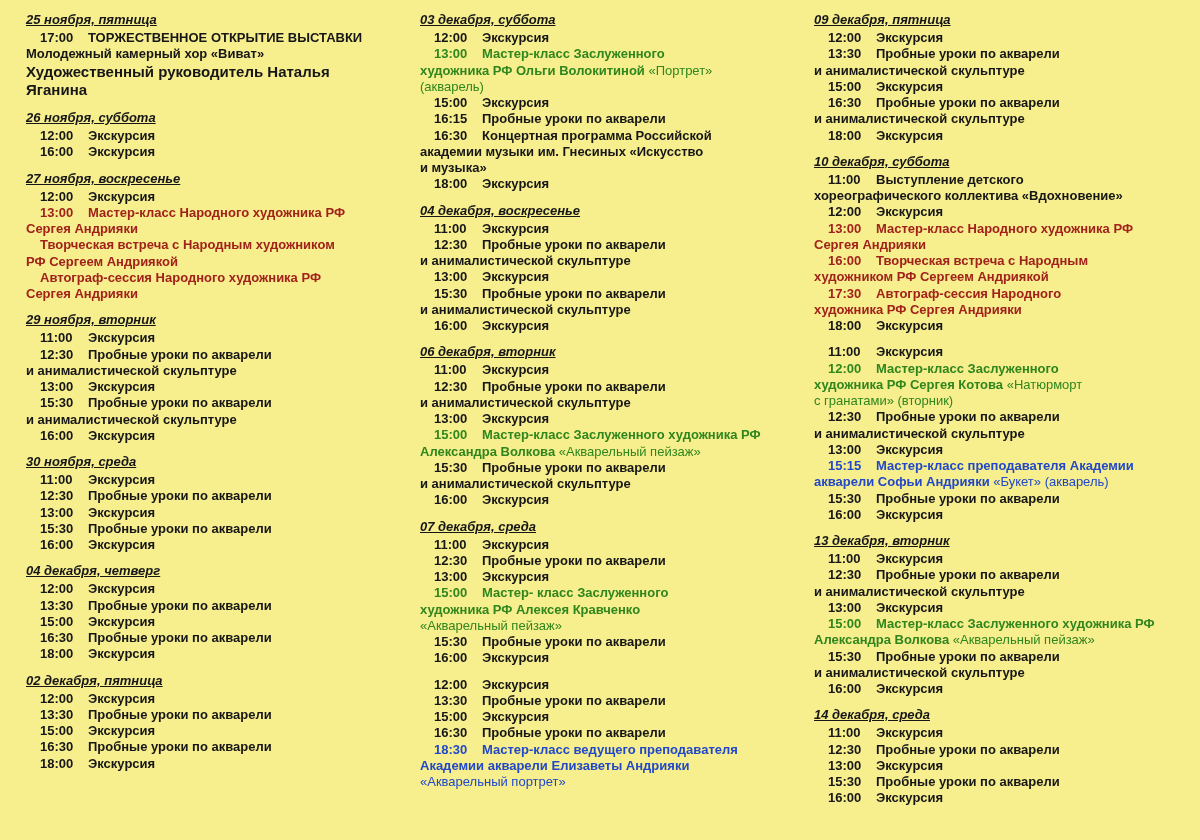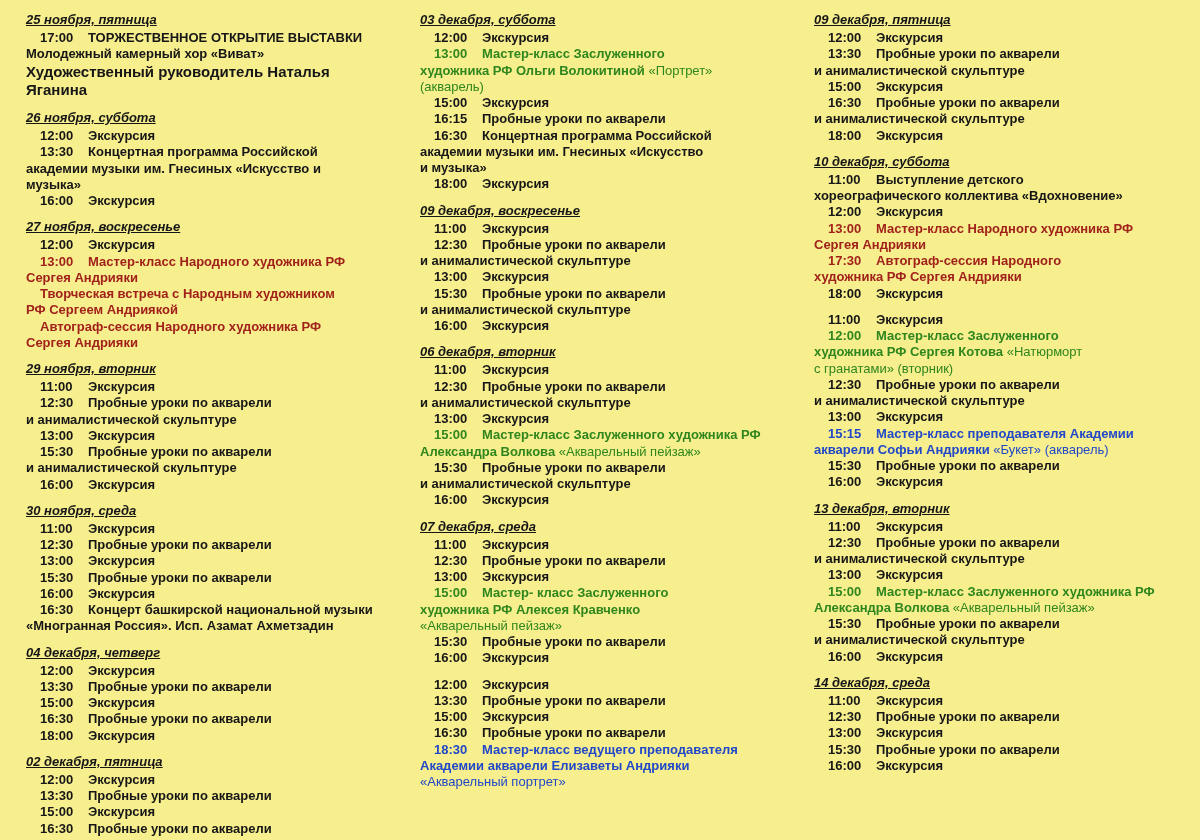--- a/index.html
+++ b/index.html
@@ -38,23 +38,20 @@
       <div class="column">
         <section class="day">
           <h2 class="date">25 ноября, пятница</h2>
           <p class="event indent"><span class="time">17:00</span><span class="seg">ТОРЖЕСТВЕННОЕ ОТКРЫТИЕ ВЫСТАВКИ</span></p>
           <p class="event"><span class="seg">Молодежный камерный хор «Виват»</span></p>
           <p class="event"><span class="seg s-small">Художественный руководитель Наталья Яганина</span></p>
         </section>
         <section class="day">
           <h2 class="date">26 ноября, суббота</h2>
           <p class="event indent"><span class="time">12:00</span><span class="seg">Экскурсия</span></p>
-          <p class="event indent"><span class="time">13:30</span><span class="seg">Концертная программа Российской
-академии музыки им. Гнесиных «Искусство и
-музыка»</span></p>
           <p class="event indent"><span class="time">16:00</span><span class="seg">Экскурсия</span></p>
         </section>
         <section class="day">
           <h2 class="date">27 ноября, воскресенье</h2>
           <p class="event indent"><span class="time">12:00</span><span class="seg">Экскурсия</span></p>
           <p class="event indent"><span class="time t-red">13:00</span><span class="seg s-red">Мастер-класс Народного художника РФ
 Сергея Андрияки</span></p>
           <p class="event indent"><span class="seg s-red">Творческая встреча с Народным художником
 РФ Сергеем Андриякой</span></p>
           <p class="event indent"><span class="seg s-red">Автограф-сессия Народного художника РФ
@@ -70,22 +67,20 @@
 и анималистической скульптуре</span></p>
           <p class="event indent"><span class="time">16:00</span><span class="seg">Экскурсия</span></p>
         </section>
         <section class="day">
           <h2 class="date">30 ноября, среда</h2>
           <p class="event indent"><span class="time">11:00</span><span class="seg">Экскурсия</span></p>
           <p class="event indent"><span class="time">12:30</span><span class="seg">Пробные уроки по акварели</span></p>
           <p class="event indent"><span class="time">13:00</span><span class="seg">Экскурсия</span></p>
           <p class="event indent"><span class="time">15:30</span><span class="seg">Пробные уроки по акварели</span></p>
           <p class="event indent"><span class="time">16:00</span><span class="seg">Экскурсия</span></p>
-          <p class="event indent"><span class="time">16:30</span><span class="seg">Концерт башкирской национальной музыки
-«Многранная Россия». Исп. Азамат Ахметзадин</span></p>
         </section>
         <section class="day">
           <h2 class="date">04 декабря, четверг</h2>
           <p class="event indent"><span class="time">12:00</span><span class="seg">Экскурсия</span></p>
           <p class="event indent"><span class="time">13:30</span><span class="seg">Пробные уроки по акварели</span></p>
           <p class="event indent"><span class="time">15:00</span><span class="seg">Экскурсия</span></p>
           <p class="event indent"><span class="time">16:30</span><span class="seg">Пробные уроки по акварели</span></p>
           <p class="event indent"><span class="time">18:00</span><span class="seg">Экскурсия</span></p>
         </section>
         <section class="day">
@@ -105,21 +100,21 @@
 художника РФ Ольги Волокитиной </span><span class="seg s-green-l">«Портрет»
 (акварель)</span></p>
           <p class="event indent"><span class="time">15:00</span><span class="seg">Экскурсия</span></p>
           <p class="event indent"><span class="time">16:15</span><span class="seg">Пробные уроки по акварели</span></p>
           <p class="event indent"><span class="time">16:30</span><span class="seg">Концертная программа Российской
 академии музыки им. Гнесиных «Искусство
 и музыка»</span></p>
           <p class="event indent"><span class="time">18:00</span><span class="seg">Экскурсия</span></p>
         </section>
         <section class="day">
-          <h2 class="date">09 декабря, воскресенье</h2>
+          <h2 class="date">04 декабря, воскресенье</h2>
           <p class="event indent"><span class="time">11:00</span><span class="seg">Экскурсия</span></p>
           <p class="event indent"><span class="time">12:30</span><span class="seg">Пробные уроки по акварели
 и анималистической скульптуре</span></p>
           <p class="event indent"><span class="time">13:00</span><span class="seg">Экскурсия</span></p>
           <p class="event indent"><span class="time">15:30</span><span class="seg">Пробные уроки по акварели
 и анималистической скульптуре</span></p>
           <p class="event indent"><span class="time">16:00</span><span class="seg">Экскурсия</span></p>
         </section>
         <section class="day">
           <h2 class="date">06 декабря, вторник</h2>
@@ -165,20 +160,22 @@
 и анималистической скульптуре</span></p>
           <p class="event indent"><span class="time">18:00</span><span class="seg">Экскурсия</span></p>
         </section>
         <section class="day">
           <h2 class="date">10 декабря, суббота</h2>
           <p class="event indent"><span class="time">11:00</span><span class="seg">Выступление детского
 хореографического коллектива «Вдохновение»</span></p>
           <p class="event indent"><span class="time">12:00</span><span class="seg">Экскурсия</span></p>
           <p class="event indent"><span class="time t-red">13:00</span><span class="seg s-red">Мастер-класс Народного художника РФ
 Сергея Андрияки</span></p>
+          <p class="event indent"><span class="time t-red">16:00</span><span class="seg s-red">Творческая встреча с Народным
+художником РФ Сергеем Андриякой</span></p>
           <p class="event indent"><span class="time t-red">17:30</span><span class="seg s-red">Автограф-сессия Народного
 художника РФ Сергея Андрияки</span></p>
           <p class="event indent"><span class="time">18:00</span><span class="seg">Экскурсия</span></p>
         </section>
         <section class="day">
           <p class="event indent"><span class="time">11:00</span><span class="seg">Экскурсия</span></p>
           <p class="event indent"><span class="time t-green">12:00</span><span class="seg s-green">Мастер-класс Заслуженного
 художника РФ Сергея Котова </span><span class="seg s-green-l">«Натюрморт
 с гранатами» (вторник)</span></p>
           <p class="event indent"><span class="time">12:30</span><span class="seg">Пробные уроки по акварели

